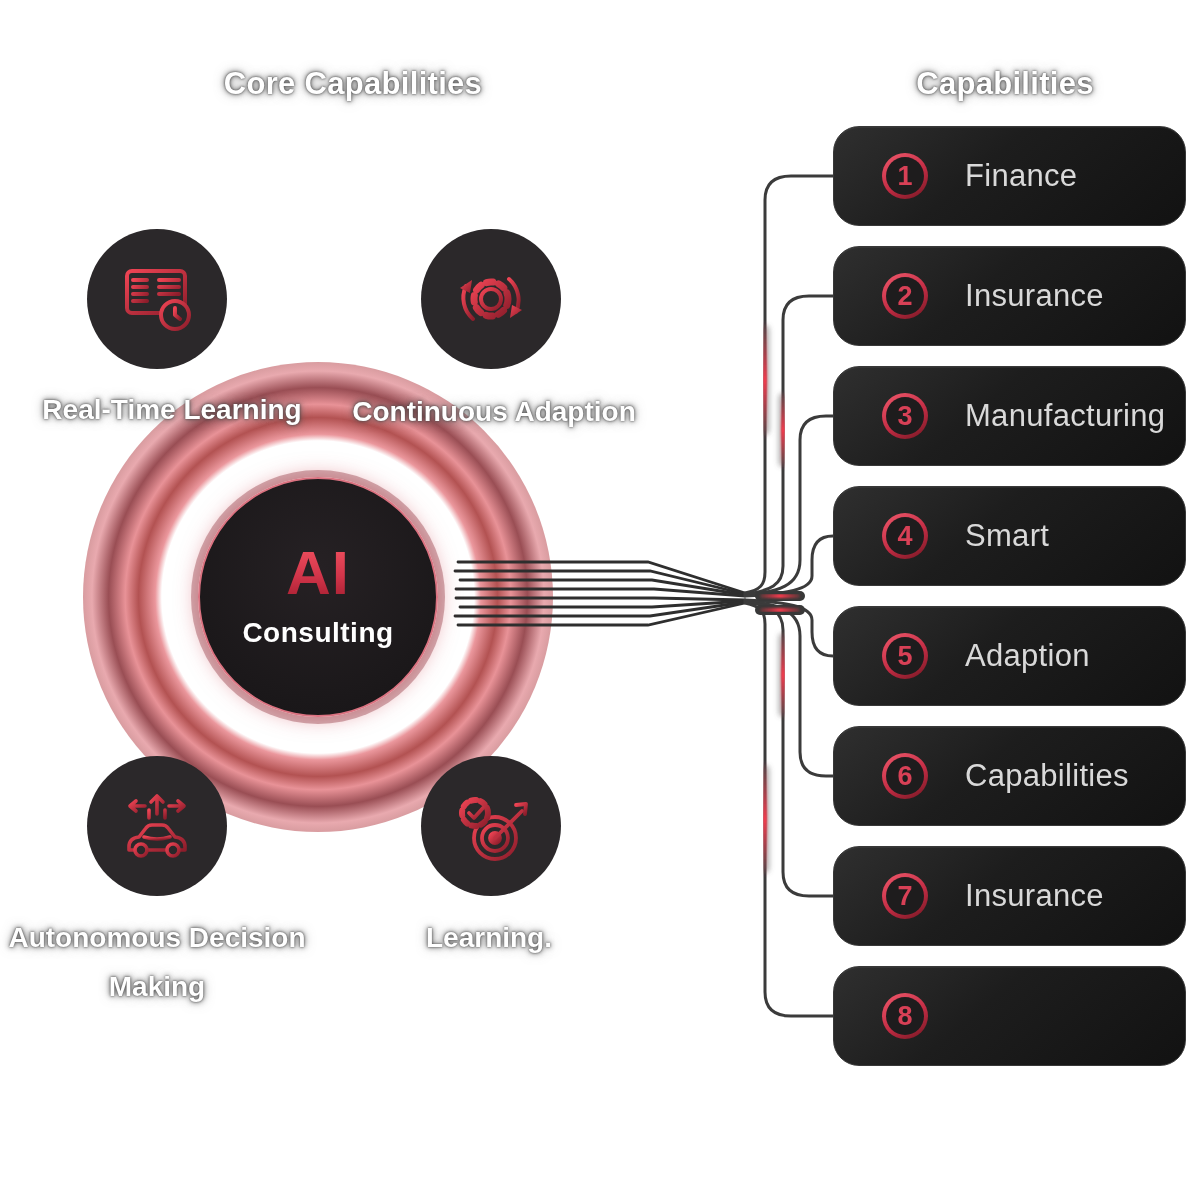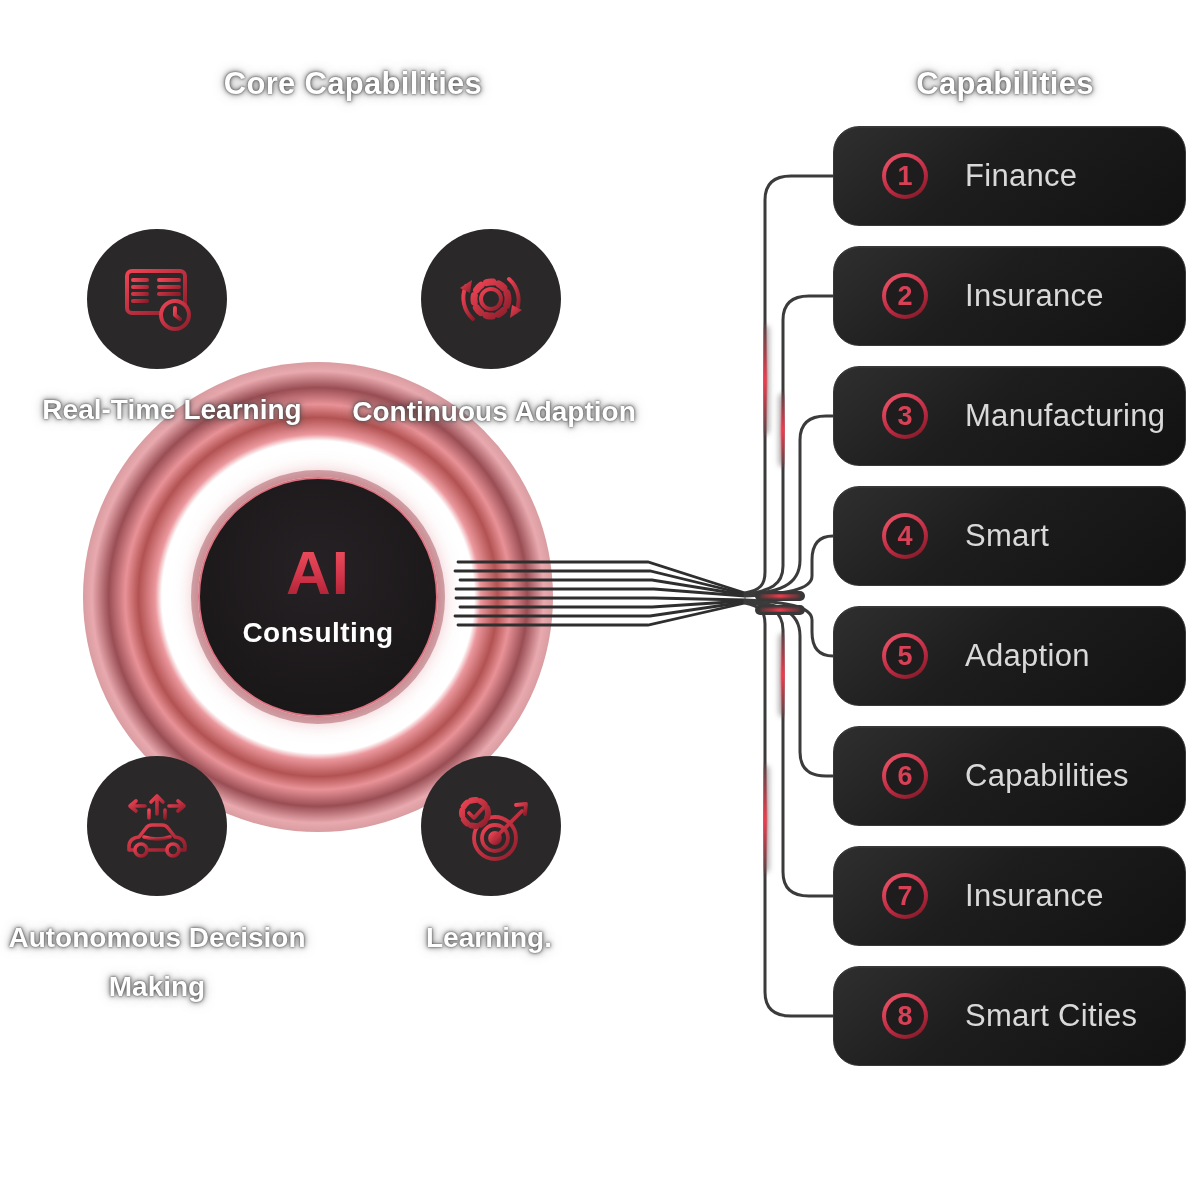--- a/index.html
+++ b/index.html
@@ -311,17 +311,16 @@
     <div class="app-card">
       <div class="num-badge">6</div>
       <div class="app-label">Capabilities</div>
     </div>
     <div class="app-card">
       <div class="num-badge">7</div>
       <div class="app-label">Insurance</div>
     </div>
     <div class="app-card">
       <div class="num-badge">8</div>
-      <div class="app-label">Smart Cities</div>
     </div>
   </div>
 
 </div>
 
 </body></html>

